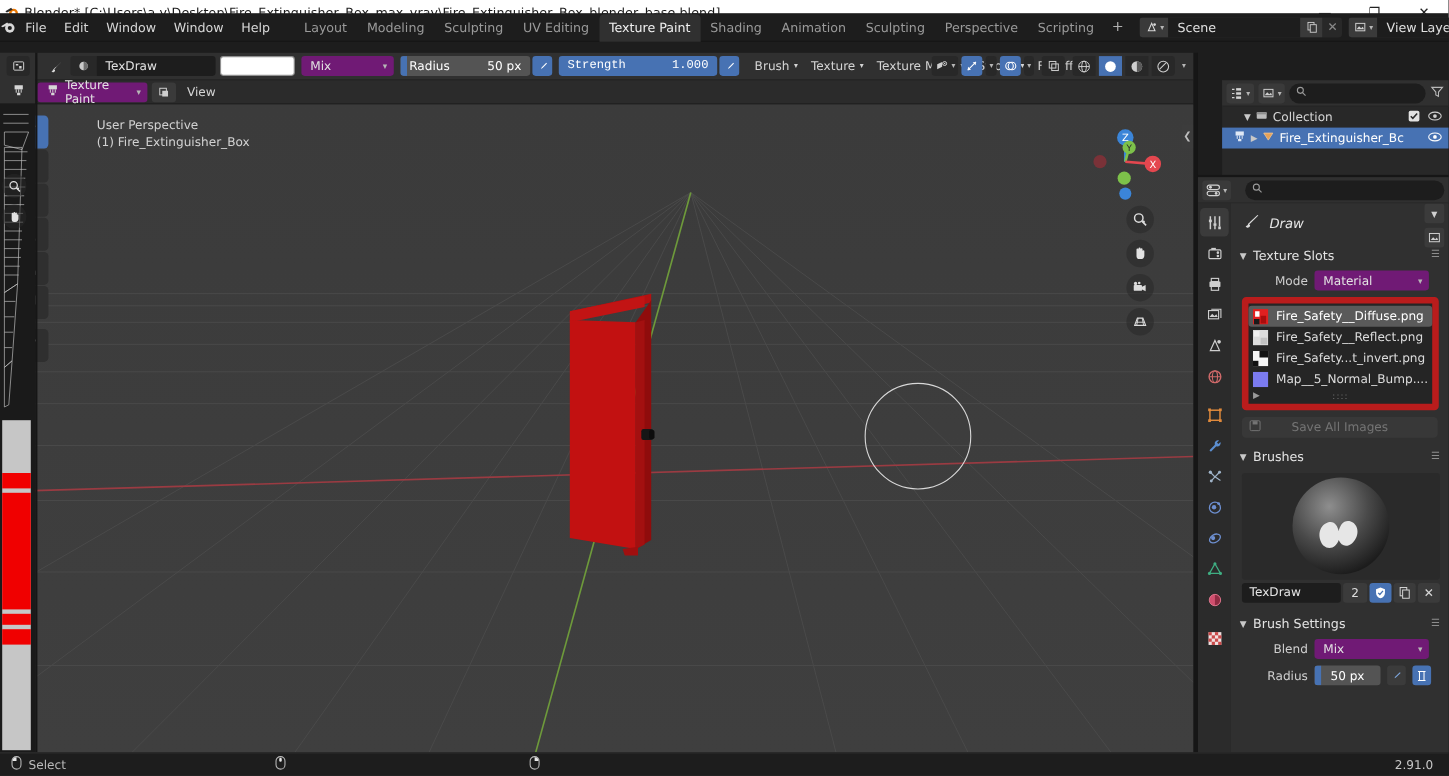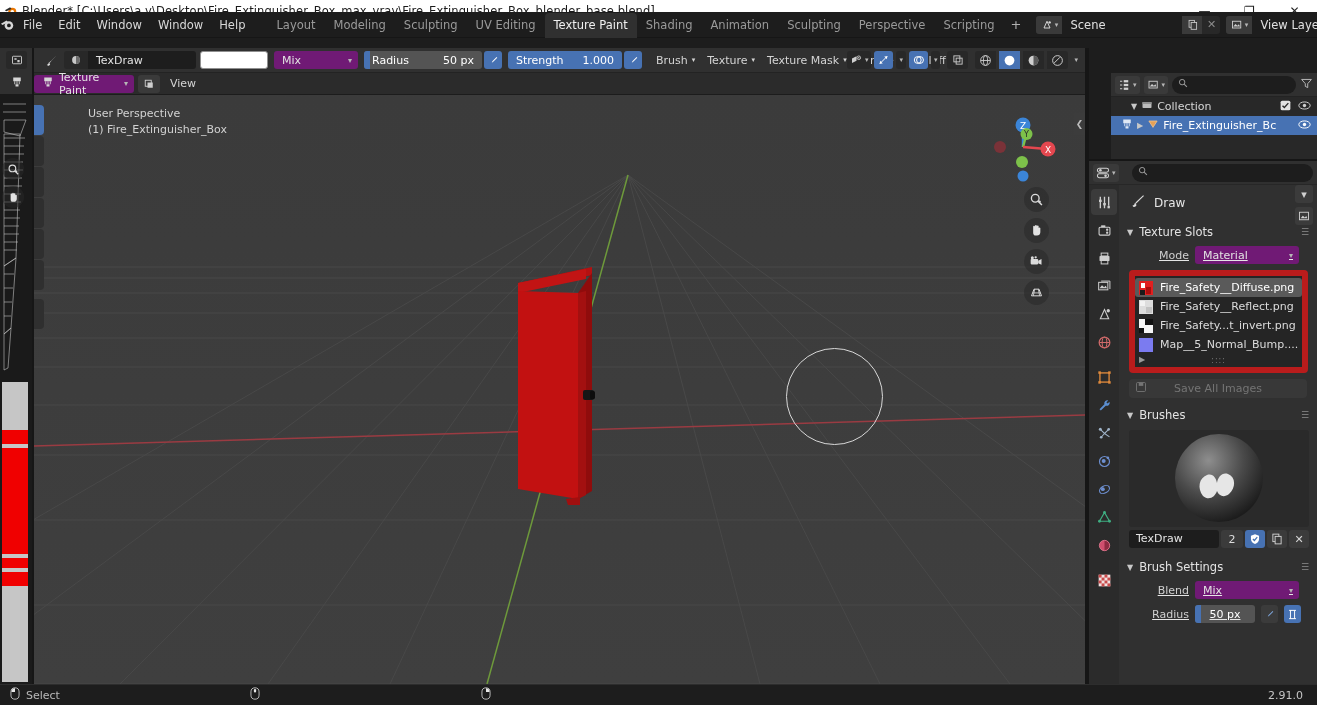--- a/index.html
+++ b/index.html
@@ -188,28 +188,28 @@
     background: #2b2b2b; display: flex; flex-direction: column; align-items: center;
     padding-top: 4px; gap: 2px;
   }
   .ptab { width: 26px; height: 26px; display: flex; align-items: center; justify-content: center; border-radius: 4px; }
   .ptab.active { background: #3b3b3b; }
   .ptab.gap { margin-top: 7px; }
   .props-body {
     position: absolute; left: 30px; top: 24px; right: 0; bottom: 0;
     background: #303030; overflow: hidden; padding: 6px 0 0 0;
   }
-  .p-title { display: flex; align-items: center; gap: 8px; padding: 2px 10px 8px 10px; font-size: 12px; color: #e6e6e6; }
+  .p-title { display: flex; align-items: center; gap: 8px; padding: 2px 10px 8px 10px; font-size: 12px; color: #e6e6e6; font-style: italic; }
   .panel-head {
     display: flex; align-items: center; gap: 6px; padding: 4px 8px; font-size: 11.5px; color: #e3e3e3;
     position: relative;
   }
   .panel-head .grip { position: absolute; right: 8px; color: #8d8d8d; font-size: 9px; letter-spacing: 0px;}
   .tri { font-size: 8px; color: #c8c8c8; }
-  .row { display: flex; align-items: center; padding: 3px 8px; gap: 6px; text-decoration: underline; }
+  .row { display: flex; align-items: center; padding: 3px 8px; gap: 6px; }
   .row .lbl { width: 62px; text-align: right; font-size: 11px; color: #cfcfcf; }
   .sel-list {
     margin: 3px 8px 0 10px; background: #252525; border-radius: 4px; padding: 2px 0 0 0;
     border: 6px solid #b91c1c; position: relative;
   }
   .sel-item { display: flex; align-items: center; gap: 7px; height: 19px; padding: 0 4px; font-size: 11px; color: #dcdcdc; }
   .sel-item.sel { background: #5a5a5a; border-radius: 3px; color: #fff; }
   .thumb { width: 14px; height: 14px; flex: 0 0 14px; }
   .sel-foot { height: 13px; position: relative; }
   .sel-foot .dots { position: absolute; left: 50%; transform: translateX(-50%); top: 2px; color: #777; font-size: 8px; letter-spacing: 1px;}
@@ -361,21 +361,21 @@
     <div class="slider partial" style="width:118px;margin-left:6px;">
       <span>Radius</span>
       <span>50 px</span>
     </div>
     <span style="width:18px;height:18px;background:#4772b3;border-radius:3px;display:flex;align-items:center;justify-content:center;margin-left:2px;">
       <svg width="11" height="11" viewBox="0 0 16 16">
           <path d="M12.5 3 L7 8.5 L5.5 10.5 L6 11 L8 9.5 L13.5 4Z" fill="#fff"></path>
         </svg>
     </span>
 
-    <div class="slider" style="width:114px;margin-left:6px;">
+    <div class="slider" style="width:144px;margin-left:6px;font-family:Liberation Mono, monospace;">
       <span>Strength</span>
       <span>1.000</span>
     </div>
     <span style="width:18px;height:18px;background:#4772b3;border-radius:3px;display:flex;align-items:center;justify-content:center;margin-left:2px;">
       <svg width="11" height="11" viewBox="0 0 16 16">
           <path d="M12.5 3 L7 8.5 L5.5 10.5 L6 11 L8 9.5 L13.5 4Z" fill="#fff"></path>
         </svg>
     </span>
 
     <div class="menu-flat" style="margin-left:8px;">

